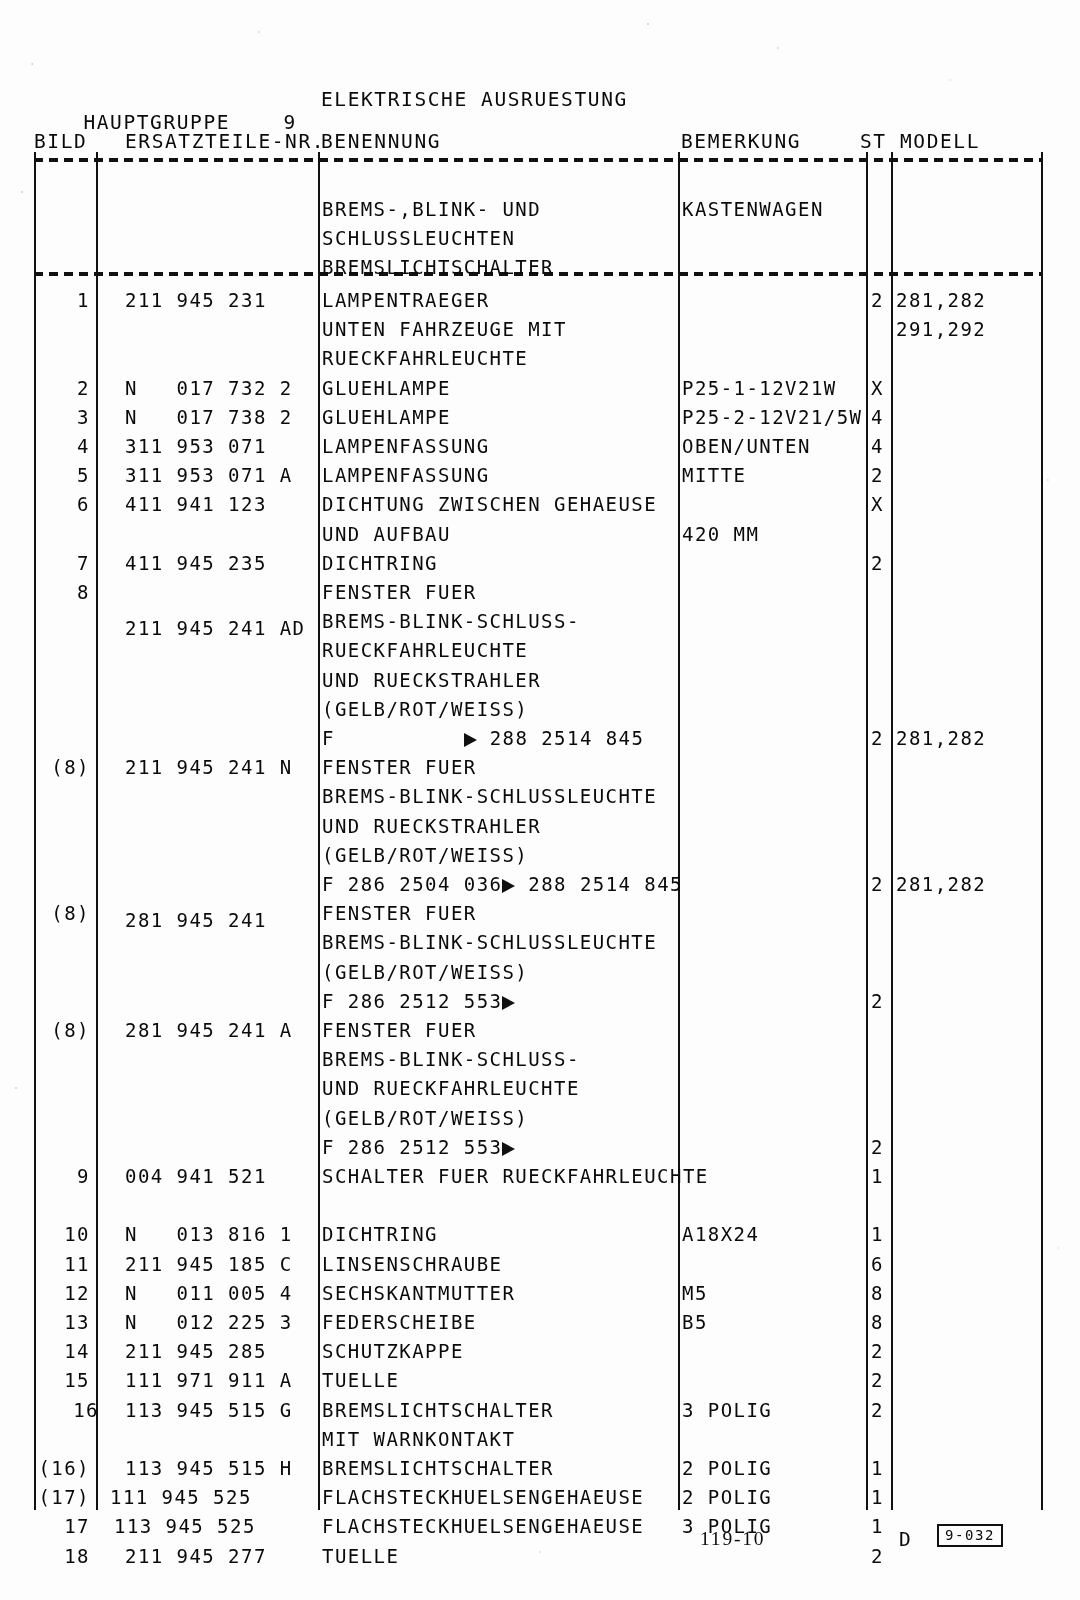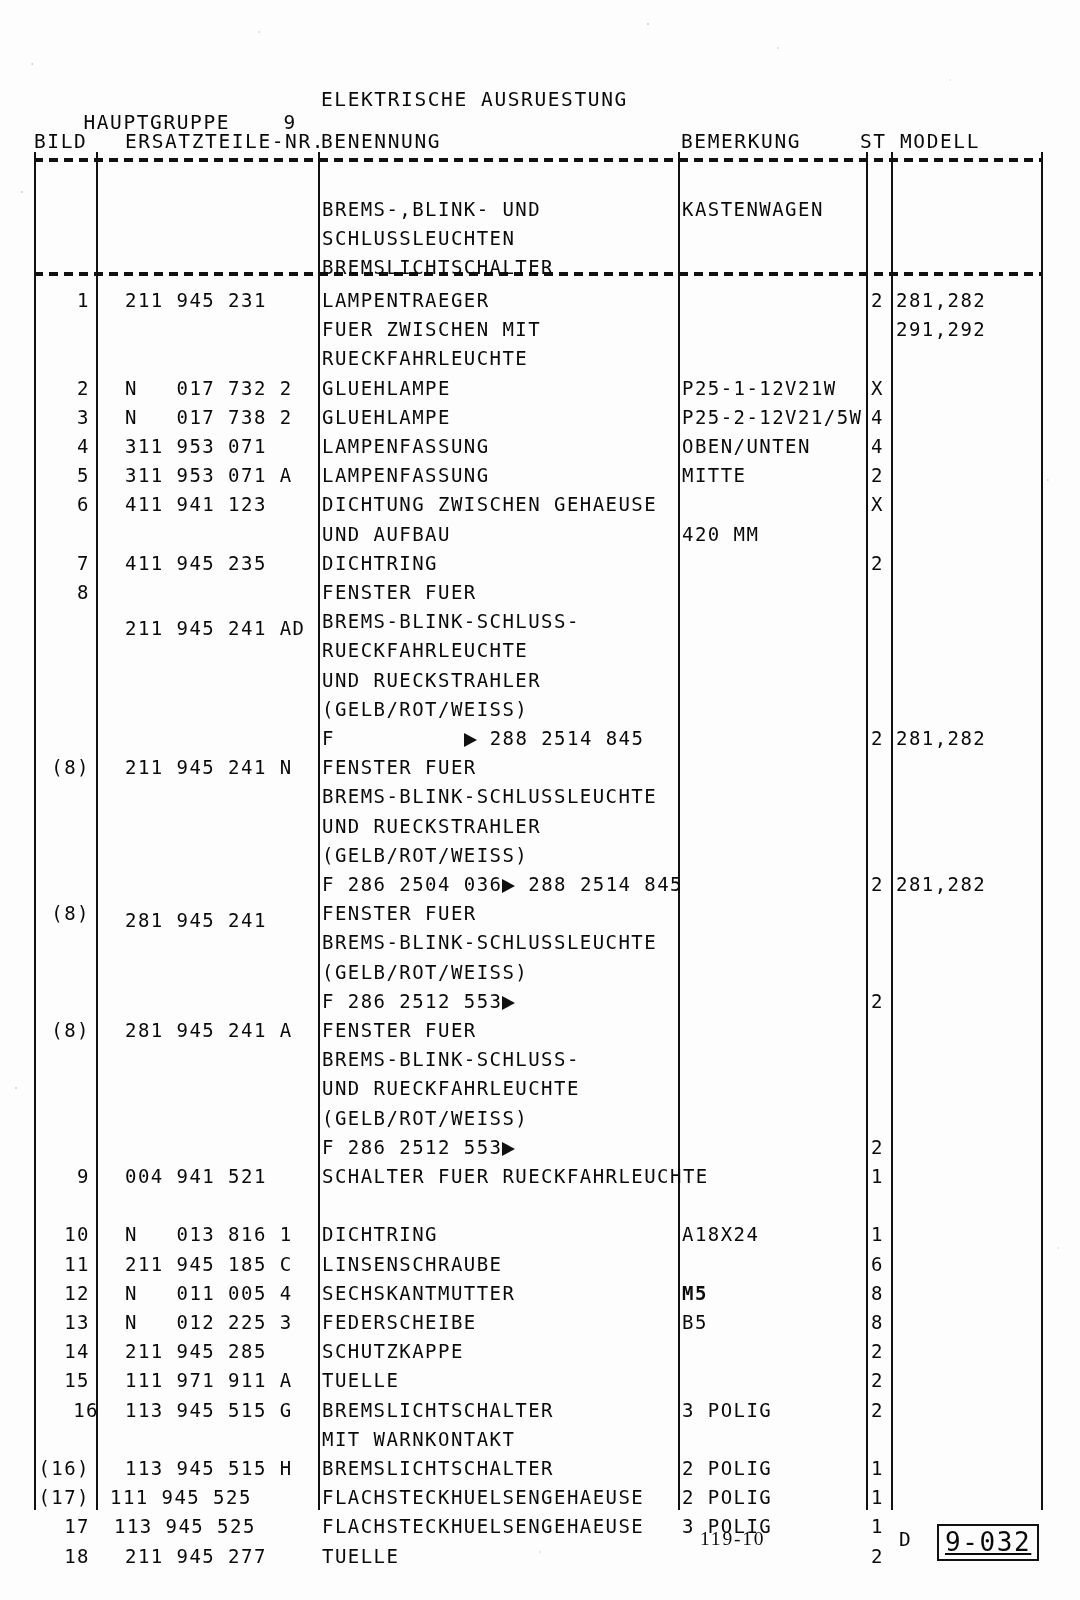--- a/index.html
+++ b/index.html
@@ -96,24 +96,23 @@
   .footer-text {
     position: absolute;
     font-size: 19.5px;
     letter-spacing: 1.8px;
     white-space: pre;
   }
   .boxed-code {
     position: absolute;
     border: 2px solid #111;
     padding: 1px 6px 2px 6px;
-    font-size: 26px;
+    font-size: 14px;
     letter-spacing: 1.6px;
     white-space: pre;
-    text-decoration: underline;
   }
 </style>
 </head>
 <body>
 
 <div id="page">
 
   <div class="doc-header">
     <span>HAUPTGRUPPE</span><span>&nbsp;&nbsp;&nbsp;&nbsp;</span><span>9</span>
   </div>
@@ -143,21 +142,21 @@
       <div class="cell" style="left: 322px; top: 258px;">BREMSLICHTSCHALTER</div>
       <div class="cell" style="left: 682px; top: 200px;">KASTENWAGEN</div>
     </div>
 
   <div id="rows-layer">
       <div class="cell" style="top: 291px; left: 0px; width: 90px; text-align: right;">1</div>
       <div class="cell" style="top: 291px; left: 125px;">211 945 231</div>
       <div class="cell" style="top: 291px; left: 322px;">LAMPENTRAEGER</div>
       <div class="cell" style="top: 291px; left: 0px; width: 884px; text-align: right;">2</div>
       <div class="cell" style="top: 291px; left: 896px;">281,282</div>
-      <div class="cell" style="top: 320.2px; left: 322px;">FUER ZWISCHEN MIT</div>
+      <div class="cell" style="top: 320.2px; left: 322px;">UNTEN FAHRZEUGE MIT</div>
       <div class="cell" style="top: 320.2px; left: 896px;">291,292</div>
       <div class="cell" style="top: 349.4px; left: 322px;">RUECKFAHRLEUCHTE</div>
       <div class="cell" style="top: 378.6px; left: 0px; width: 90px; text-align: right;">2</div>
       <div class="cell" style="top: 378.6px; left: 125px;">N   017 732 2</div>
       <div class="cell" style="top: 378.6px; left: 322px;">GLUEHLAMPE</div>
       <div class="cell" style="top: 378.6px; left: 682px;">P25-1-12V21W</div>
       <div class="cell" style="top: 378.6px; left: 0px; width: 884px; text-align: right;">X</div>
       <div class="cell" style="top: 407.8px; left: 0px; width: 90px; text-align: right;">3</div>
       <div class="cell" style="top: 407.8px; left: 125px;">N   017 738 2</div>
       <div class="cell" style="top: 407.8px; left: 322px;">GLUEHLAMPE</div>
@@ -226,21 +225,21 @@
       <div class="cell" style="top: 1225.4px; left: 322px;">DICHTRING</div>
       <div class="cell" style="top: 1225.4px; left: 682px;">A18X24</div>
       <div class="cell" style="top: 1225.4px; left: 0px; width: 884px; text-align: right;">1</div>
       <div class="cell" style="top: 1254.6px; left: 0px; width: 90px; text-align: right;">11</div>
       <div class="cell" style="top: 1254.6px; left: 125px;">211 945 185 C</div>
       <div class="cell" style="top: 1254.6px; left: 322px;">LINSENSCHRAUBE</div>
       <div class="cell" style="top: 1254.6px; left: 0px; width: 884px; text-align: right;">6</div>
       <div class="cell" style="top: 1283.8px; left: 0px; width: 90px; text-align: right;">12</div>
       <div class="cell" style="top: 1283.8px; left: 125px;">N   011 005 4</div>
       <div class="cell" style="top: 1283.8px; left: 322px;">SECHSKANTMUTTER</div>
-      <div class="cell" style="top: 1283.8px; left: 682px; font-weight: bold;">M5</div>
+      <div class="cell" style="top: 1283.8px; left: 682px;">M5</div>
       <div class="cell" style="top: 1283.8px; left: 0px; width: 884px; text-align: right;">8</div>
       <div class="cell" style="top: 1313px; left: 0px; width: 90px; text-align: right;">13</div>
       <div class="cell" style="top: 1313px; left: 125px;">N   012 225 3</div>
       <div class="cell" style="top: 1313px; left: 322px;">FEDERSCHEIBE</div>
       <div class="cell" style="top: 1313px; left: 682px;">B5</div>
       <div class="cell" style="top: 1313px; left: 0px; width: 884px; text-align: right;">8</div>
       <div class="cell" style="top: 1342.2px; left: 0px; width: 90px; text-align: right;">14</div>
       <div class="cell" style="top: 1342.2px; left: 125px;">211 945 285</div>
       <div class="cell" style="top: 1342.2px; left: 322px;">SCHUTZKAPPE</div>
       <div class="cell" style="top: 1342.2px; left: 0px; width: 884px; text-align: right;">2</div>

